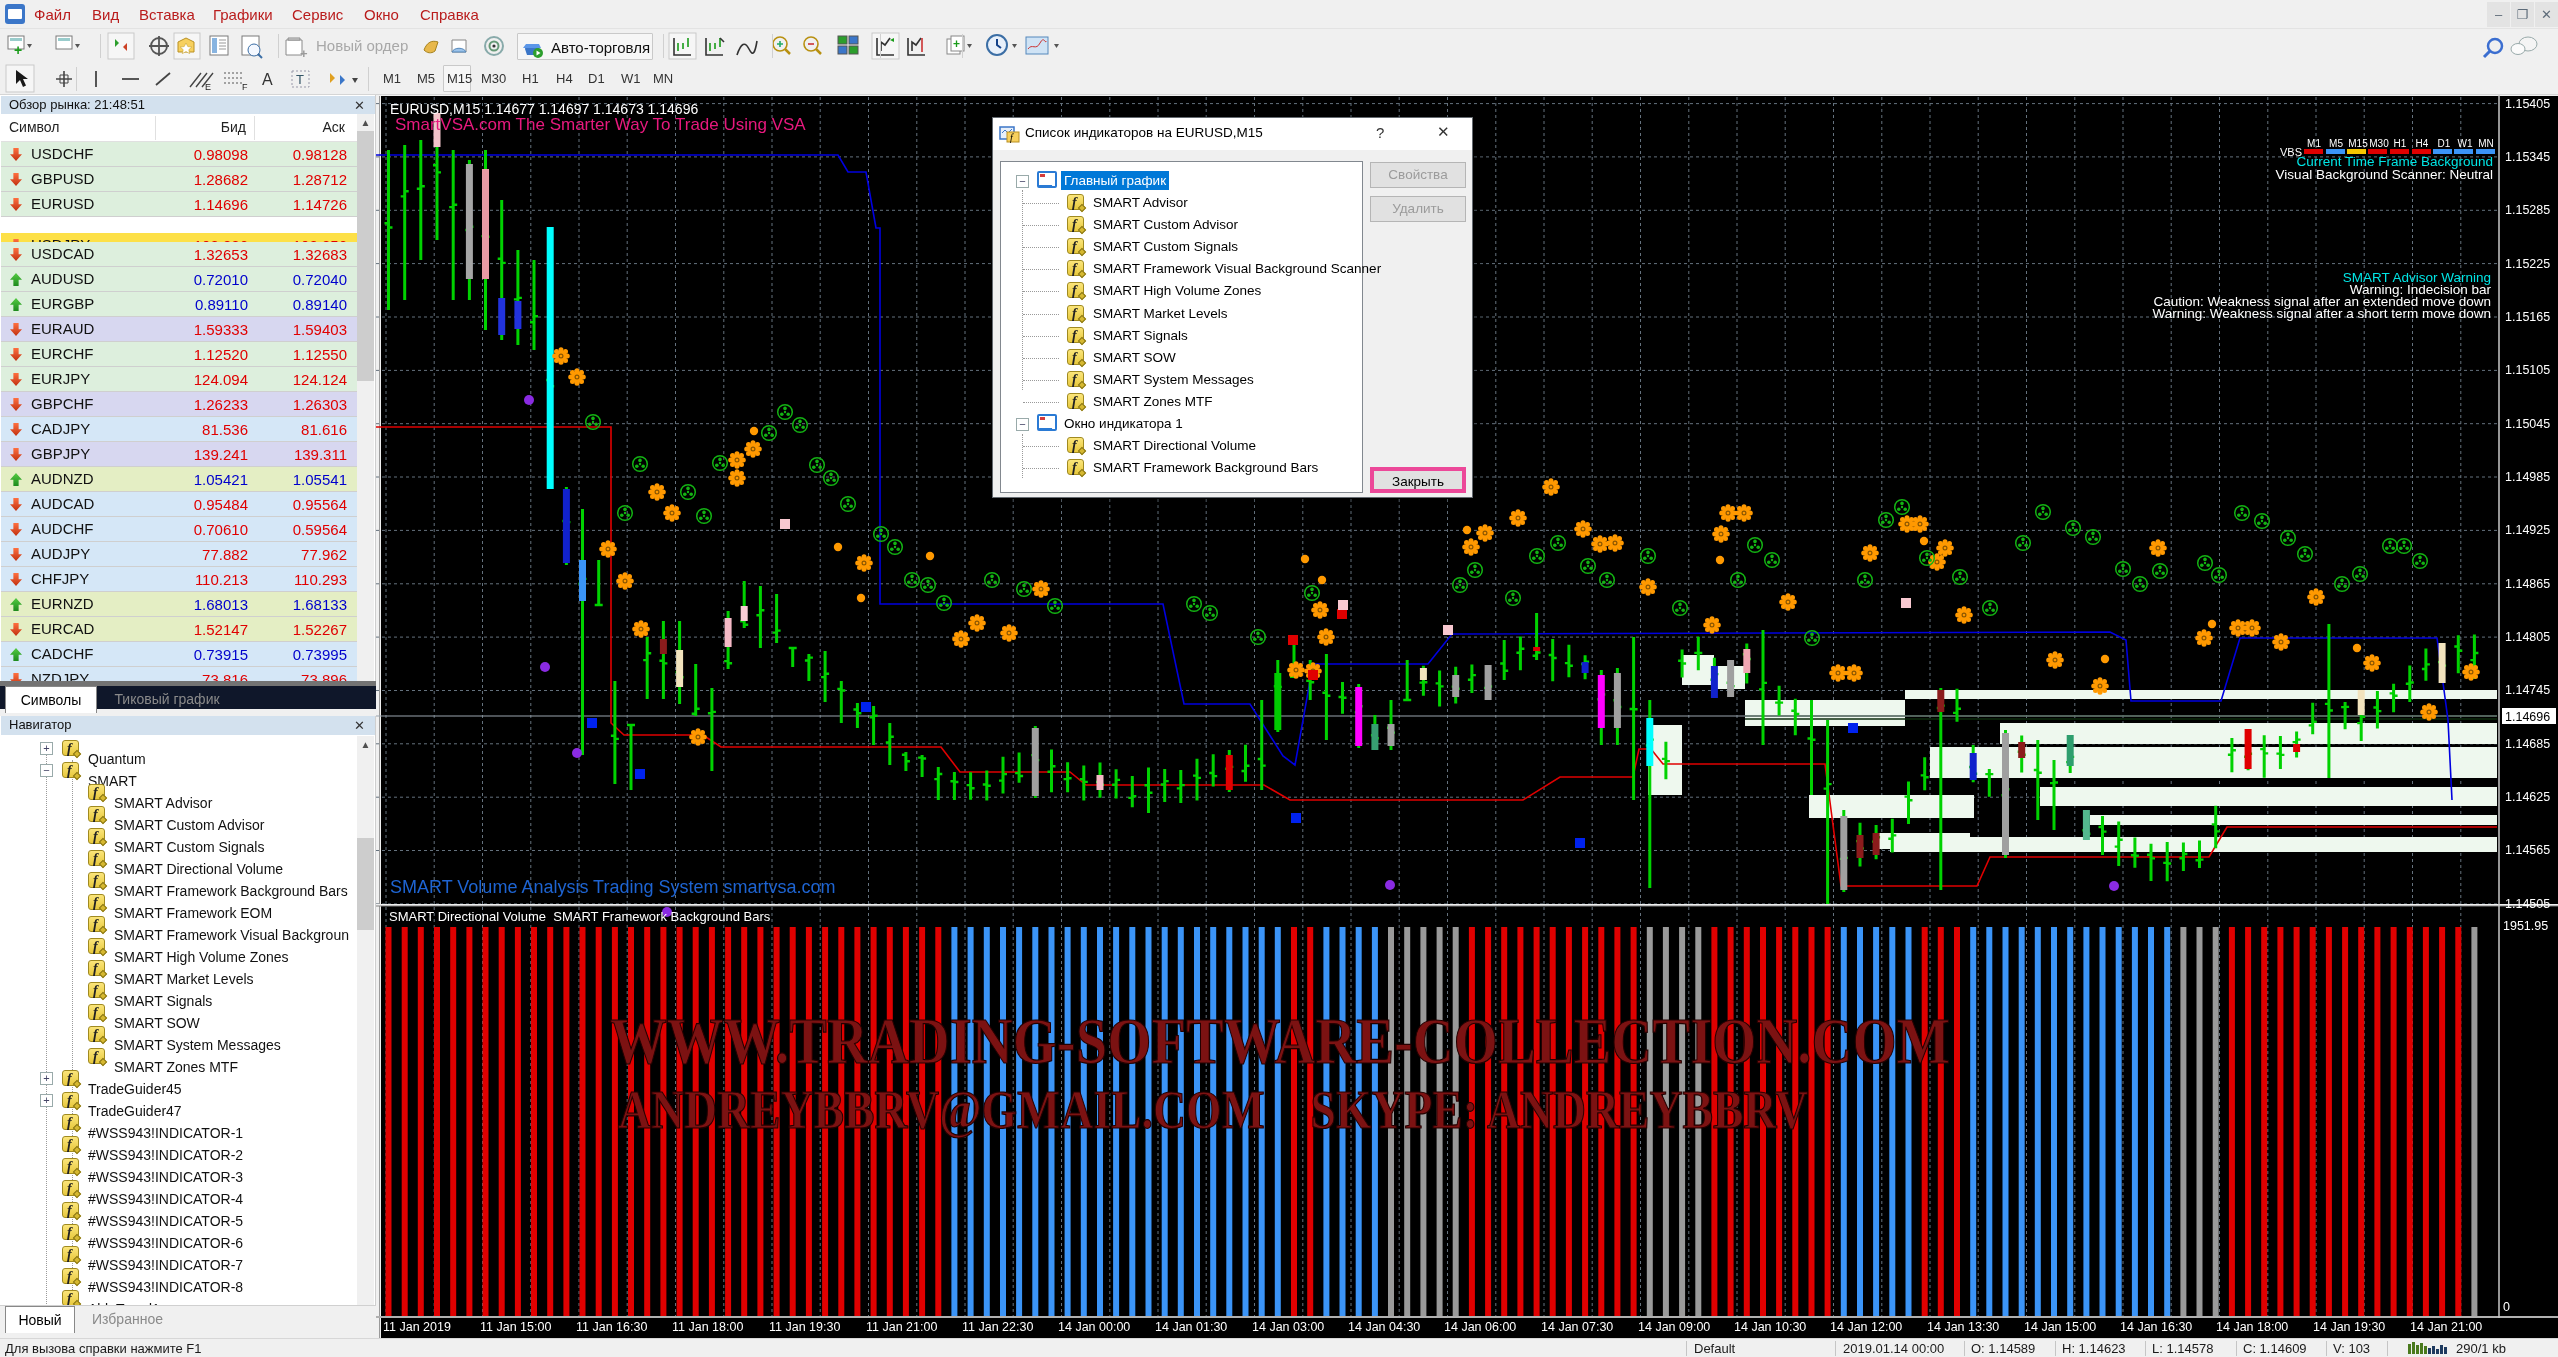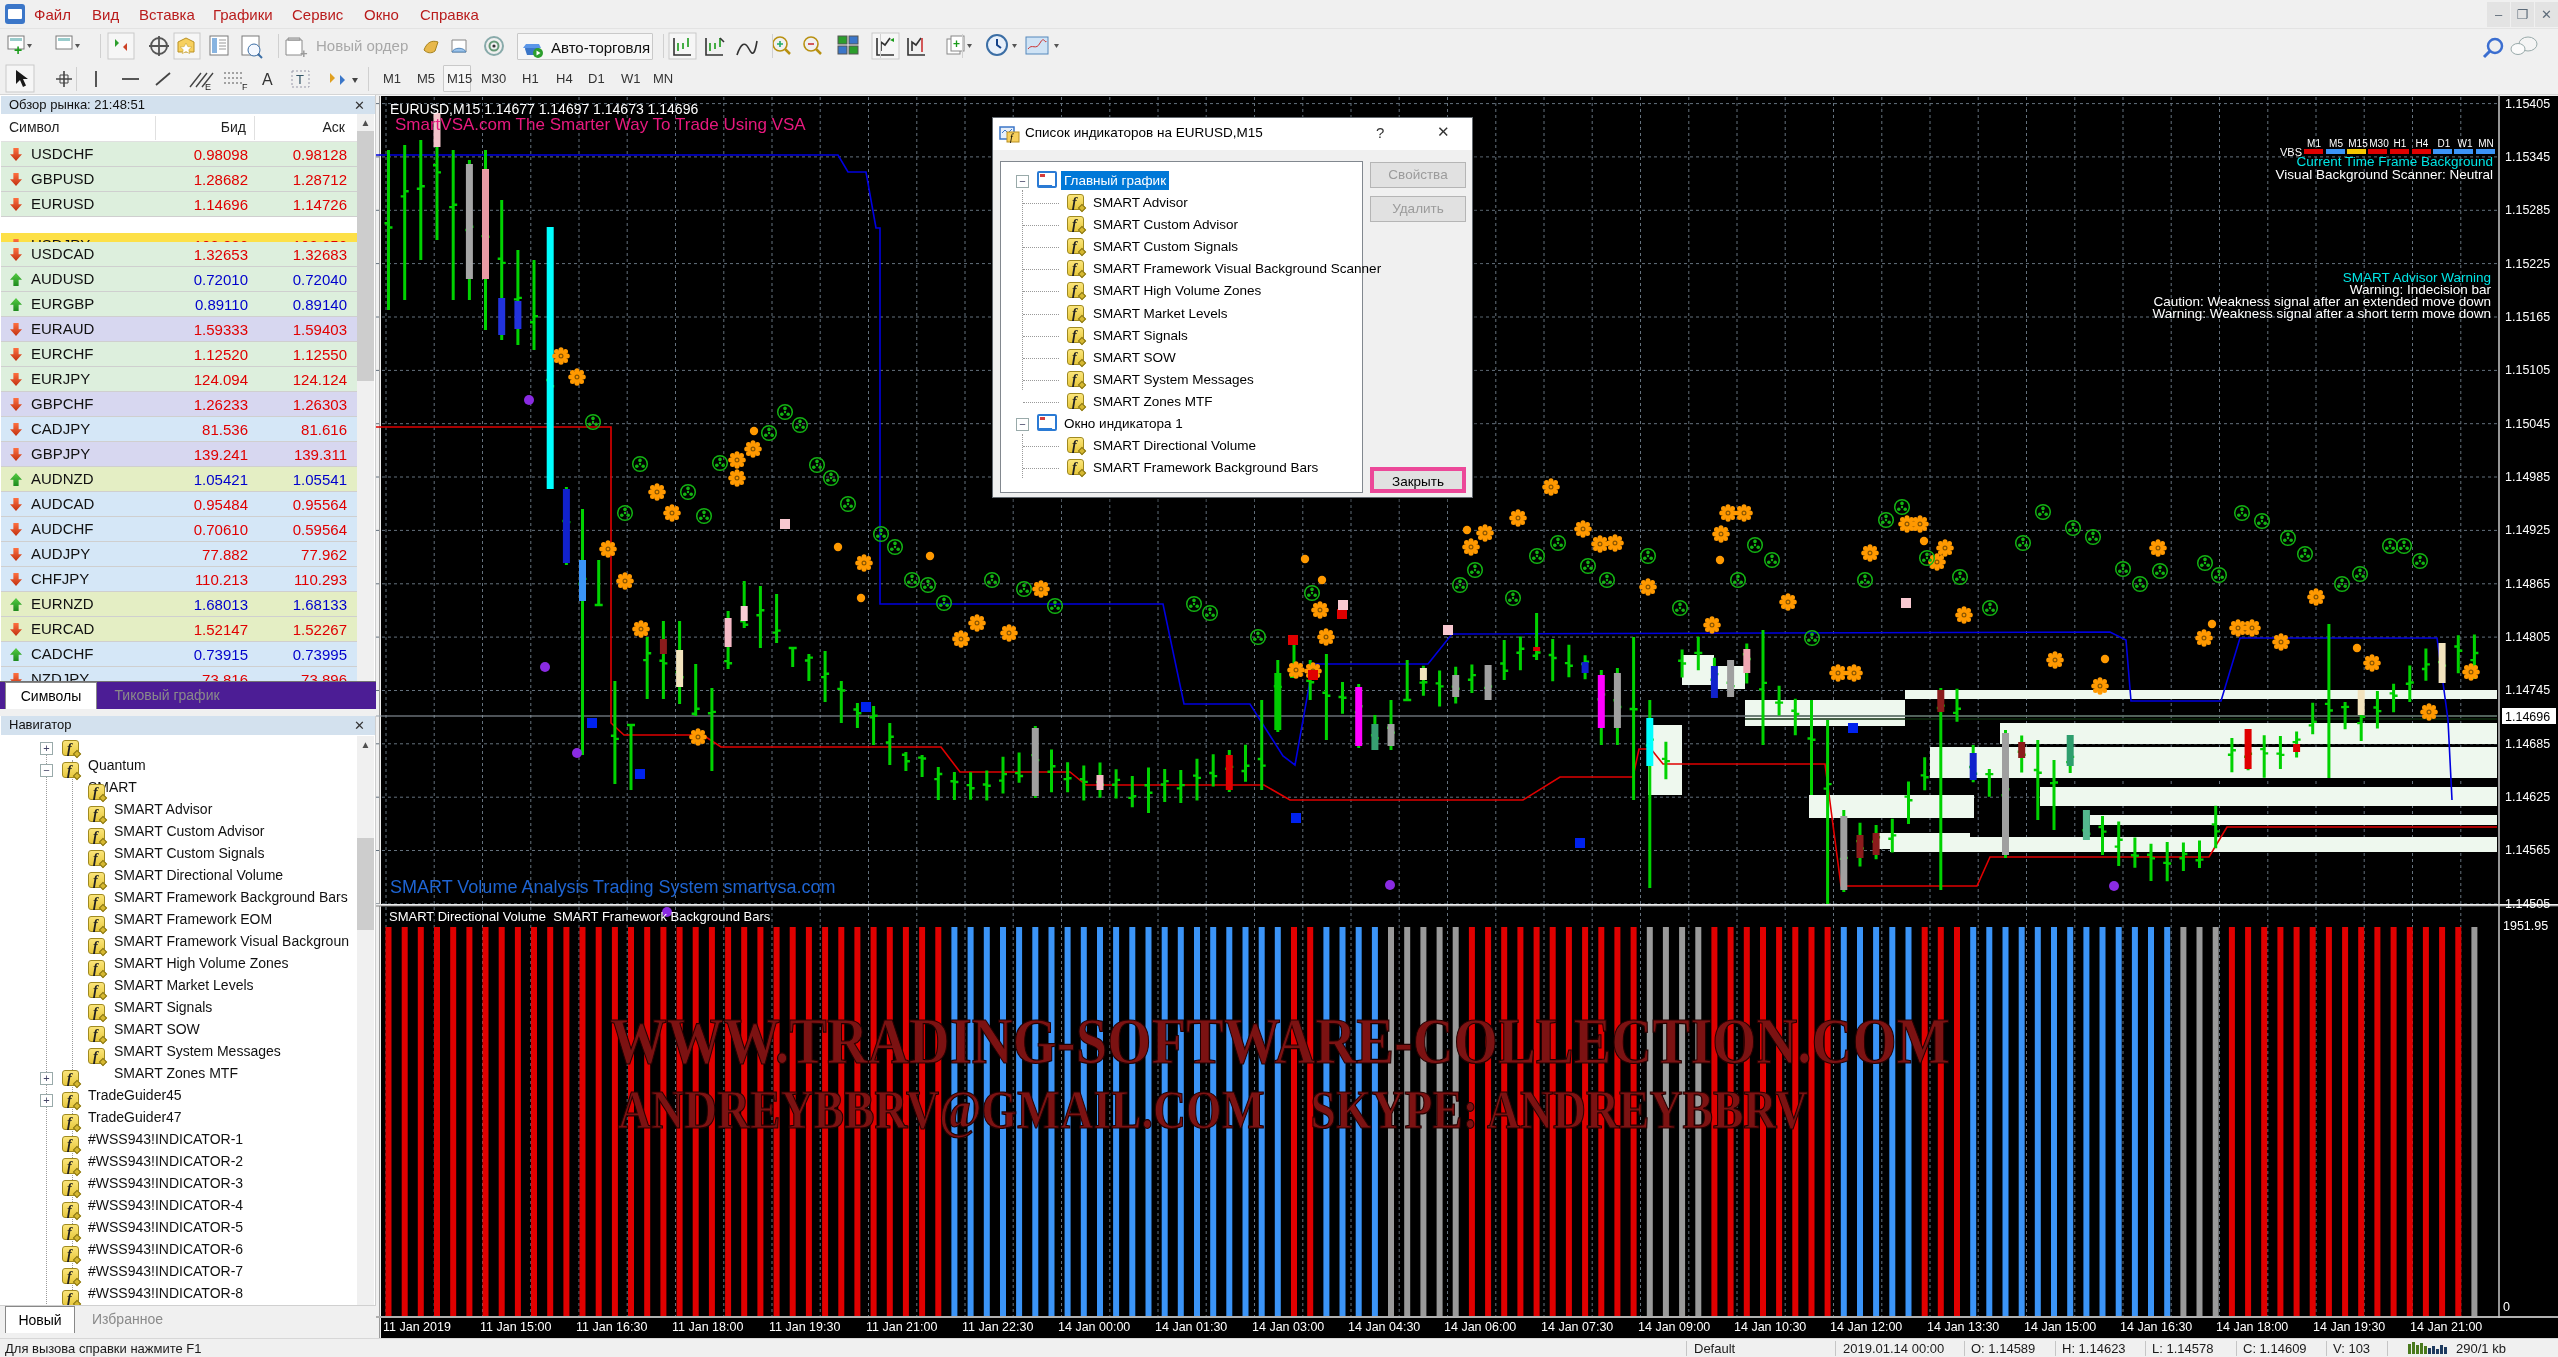--- a/index.html
+++ b/index.html
@@ -19,27 +19,27 @@
 #mwhead{position:absolute;left:1px;top:19px;width:356px;height:28px;background:#fff;border-bottom:1px solid #e0e0e0;font-size:14px;color:#222}
 .mwrow{position:absolute;left:1px;width:356px;height:25px;font-size:15px;border-bottom:1px solid #cfcfcf}
 .mwrow .sym{position:absolute;left:30px;top:3px;color:#111}
 .mwrow .bid{position:absolute;right:109px;top:4px}
 .mwrow .ask{position:absolute;right:10px;top:4px}
 .arr-d{position:absolute;left:9px;top:6px;width:12px;height:13px;background:linear-gradient(#ff7040,#c03010);clip-path:polygon(28% 0,72% 0,72% 48%,100% 48%,50% 100%,0 48%,28% 48%)}
 .arr-u{position:absolute;left:9px;top:6px;width:12px;height:13px;background:linear-gradient(#55cc44,#1d8a1d);clip-path:polygon(50% 0,100% 52%,72% 52%,72% 100%,28% 100%,28% 52%,0 52%)}
 .vscroll{position:absolute;width:17px;background:#f0f0f0}
 .varrow{position:absolute;left:0;width:17px;height:17px;color:#505050;font-size:10px;text-align:center;line-height:17px}
 .vthumb{position:absolute;left:0;width:17px;background:#cdcdcd}
-#mwtabs{position:absolute;left:0;top:681px;width:376px;height:28px;background:#4c1d95;border-top:1px solid #737373}
+#mwtabs{position:absolute;left:0;top:681px;width:376px;height:28px;background:#0f172a;border-top:5px solid #737373}
 .tab{position:absolute;top:0;height:27px;font-size:14px;padding-top:5px;text-align:center}
 
 #nav{position:absolute;left:0;top:716px;width:376px;height:589px;background:#fff;border-right:1px solid #cfcfcf}
 #navtitle{position:absolute;left:1px;top:0;width:374px;height:19px;background:#d3e1ee;font-size:13px;color:#111;padding:1px 0 0 8px}
 .nvrow{position:absolute;height:22px;font-size:14px;color:#111;white-space:nowrap}
-.nvt{position:absolute;left:26px;top:19px}
+.nvt{position:absolute;left:26px;top:13px}
 .pbox{position:absolute;left:-22px;top:4px;width:13px;height:13px;border:1px solid #9aa;background:#fff;font-size:11px;line-height:11px;text-align:center;color:#446}
 .fico{position:absolute;left:0;top:2px;width:17px;height:16px;background:linear-gradient(#fbe57a,#e8c93e);border:1px solid #a08a20;border-radius:3px}
 .fico i{position:absolute;left:4px;top:0px;font-family:"Liberation Serif",serif;font-weight:bold;font-style:italic;font-size:14px;color:#222;line-height:16px}
 .fico u{position:absolute;right:-2px;bottom:-2px;width:6px;height:6px;background:#d6b830;border:1px solid #877414;transform:rotate(45deg)}
 #navtabs{position:absolute;left:0;top:1305px;width:376px;height:33px;background:#f0f0f0;border-top:1px solid #d0d0d0}
 
 #status{position:absolute;left:0;top:1338px;width:2558px;height:19px;background:#f0f0f0;border-top:1px solid #d7d7d7;font-size:13px;color:#1a1a1a}
 #status span{position:absolute;top:2px}
 .ssep{position:absolute;top:2px;width:1px;height:15px;background:#c5c5c5}
 

